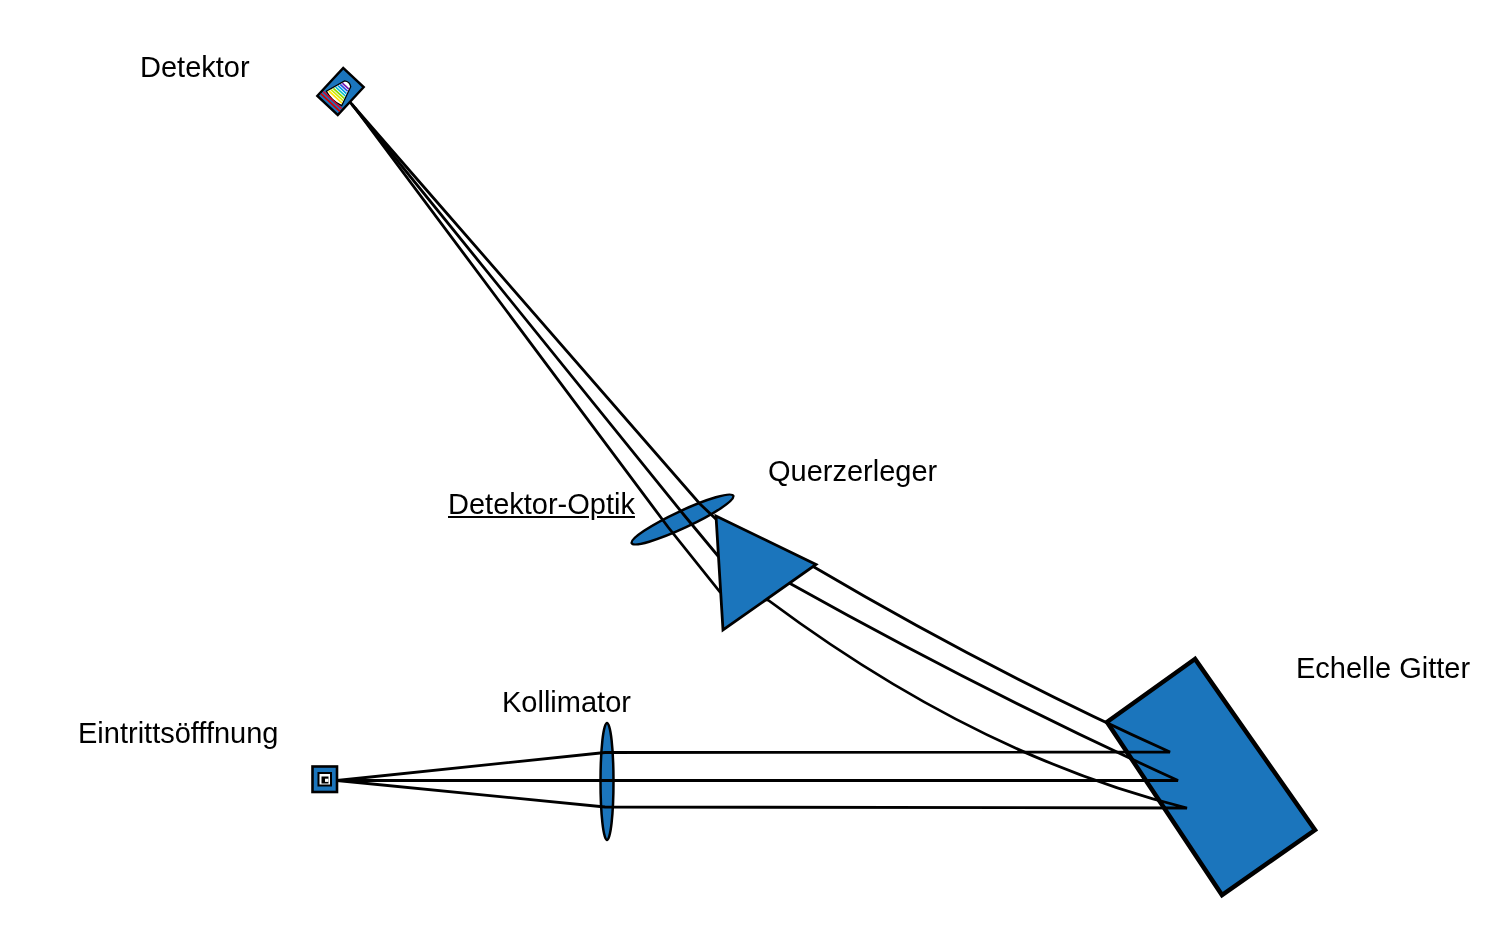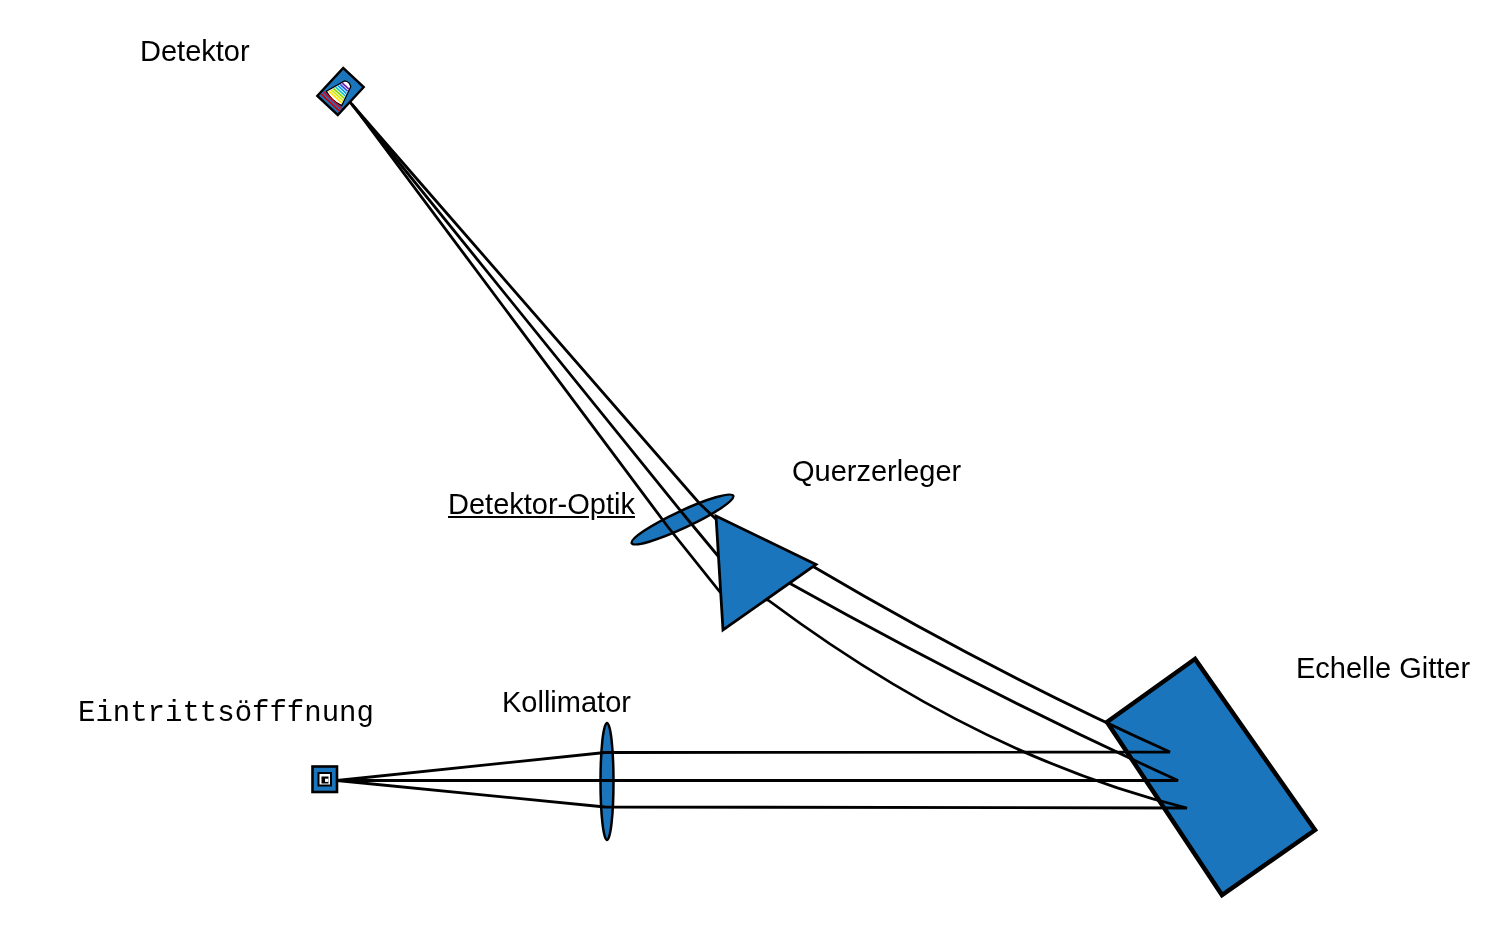--- a/index.html
+++ b/index.html
@@ -71,25 +71,25 @@
         <line x1="-5" y1="-8.2" x2="-5" y2="8.2" stroke="#cfe800"></line>
         <line x1="-2.5" y1="-7.4" x2="-2.5" y2="7.4" stroke="#8cd400"></line>
         <line x1="0" y1="-6.6" x2="0" y2="6.6" stroke="#00c0c0"></line>
         <line x1="2.5" y1="-5.8" x2="2.5" y2="5.8" stroke="#00a0e8"></line>
         <line x1="5" y1="-5" x2="5" y2="5" stroke="#2048e0"></line>
         <line x1="7.5" y1="-4.4" x2="7.5" y2="4.4" stroke="#7818b4"></line>
       </g>
     </g>
   </svg>
 
-  <div class="lbl" style="left:140px; top:36px;">Detektor</div>
+  <div class="lbl" style="left:140px; top:52px;">Detektor</div>
 
   <div class="lbl" style="left:448px; top:489px;text-decoration:underline;">Detektor-Optik</div>
 
-  <div class="lbl" style="left:792px; top:456px;">Querzerleger</div>
+  <div class="lbl" style="left:768px; top:456px;">Querzerleger</div>
 
   <div class="lbl" style="left:502px; top:687px;">Kollimator</div>
 
-  <div class="lbl" style="left:78px; top:698px;font-family:Liberation Mono, monospace;">Eintrittsöfffnung</div>
+  <div class="lbl" style="left:78px; top:718px;">Eintrittsöfffnung</div>
 
   <div class="lbl" style="left:1296px; top:653px;">Echelle Gitter</div>
 
 </div>
 
 </body></html>

